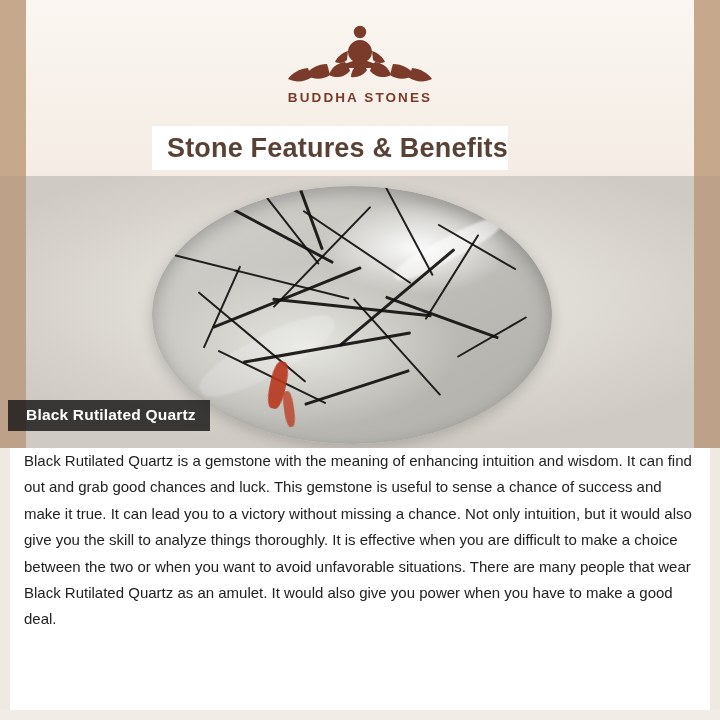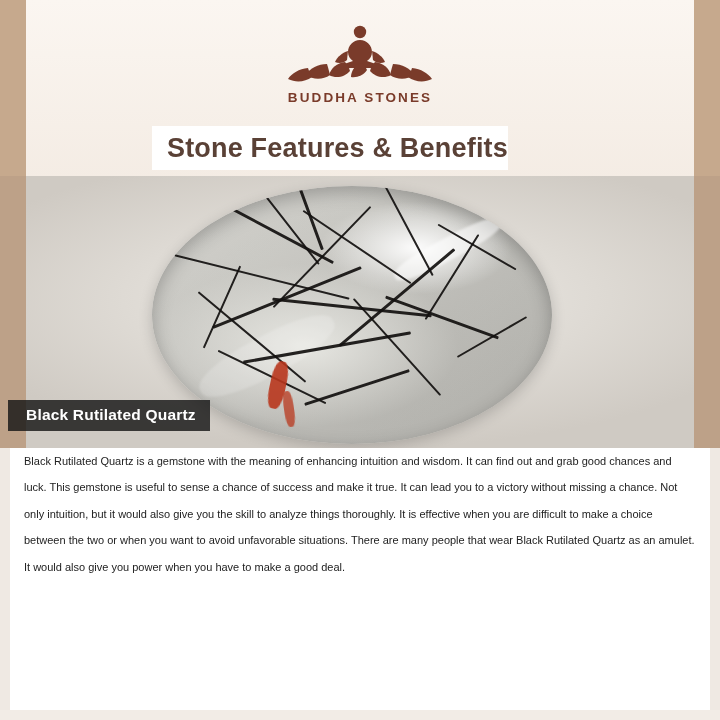--- a/index.html
+++ b/index.html
@@ -179,21 +179,21 @@
   }
   .benefits .star {
     color: #2f2f2f;
     font-size: 20px;
     margin: 0 2px 0 4px;
   }
   .benefits .word { margin-right: 2px; }
   .body-text {
     margin: 0;
     padding: 0 14px 0 14px;
-    font-size: 11px;
+    font-size: 15px;
     line-height: 26.4px;
     color: #222222;
     text-align: left;
   }
 
   
   .bottom-strip {
     position: absolute;
     left: 0; bottom: 0;
     width: 720px; height: 10px;

